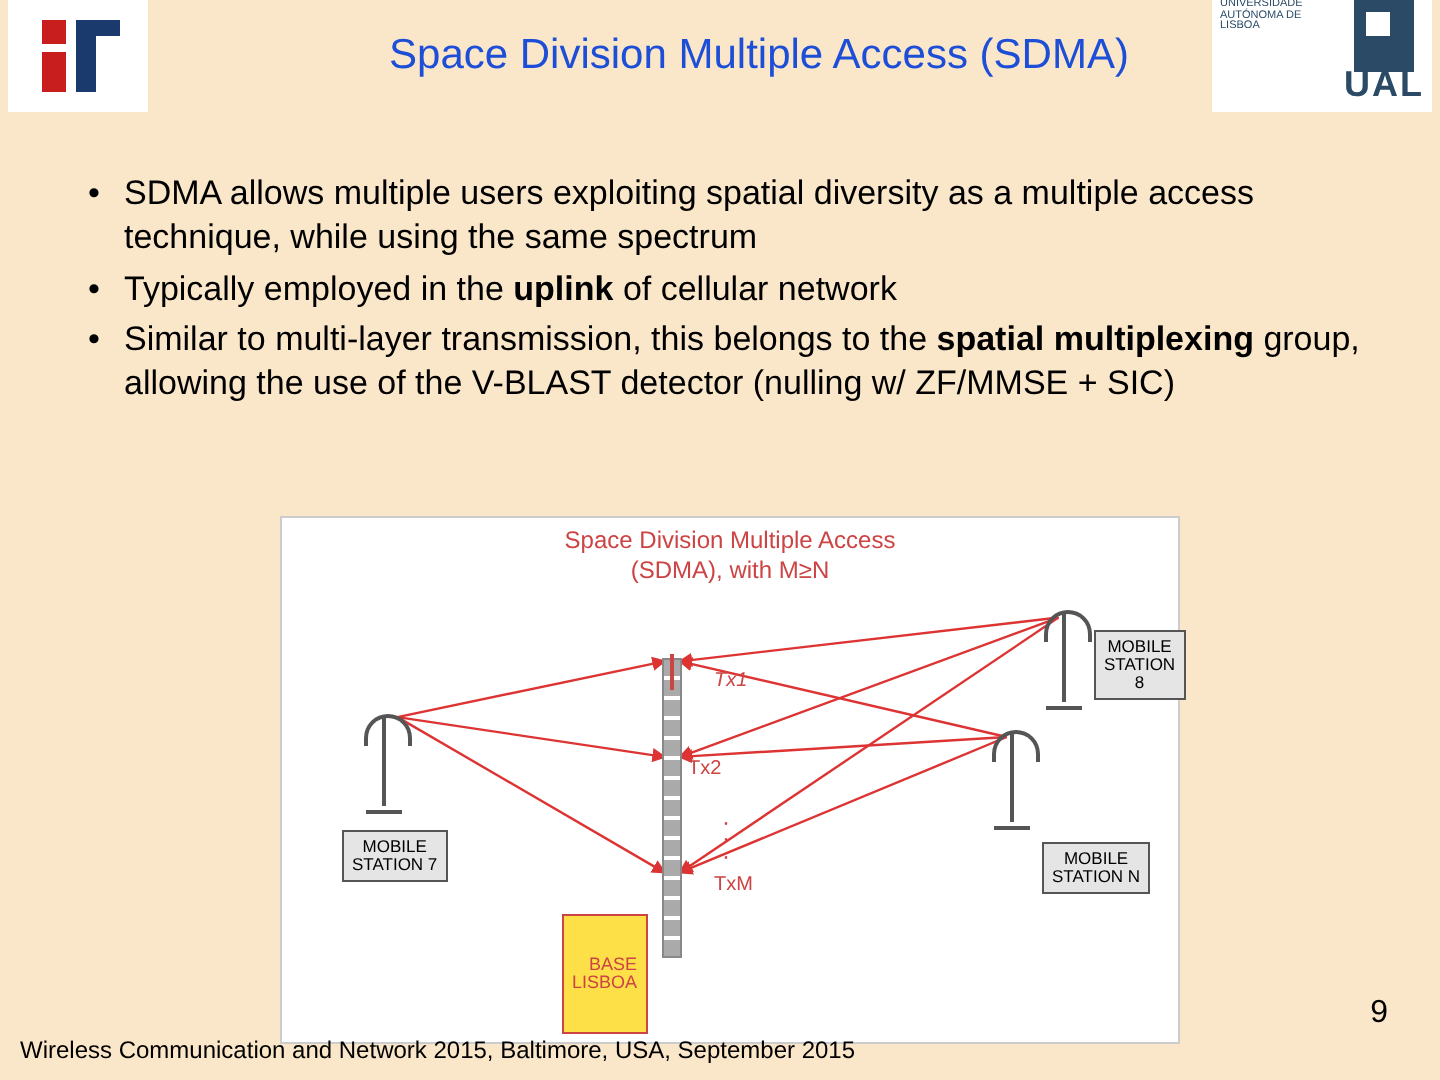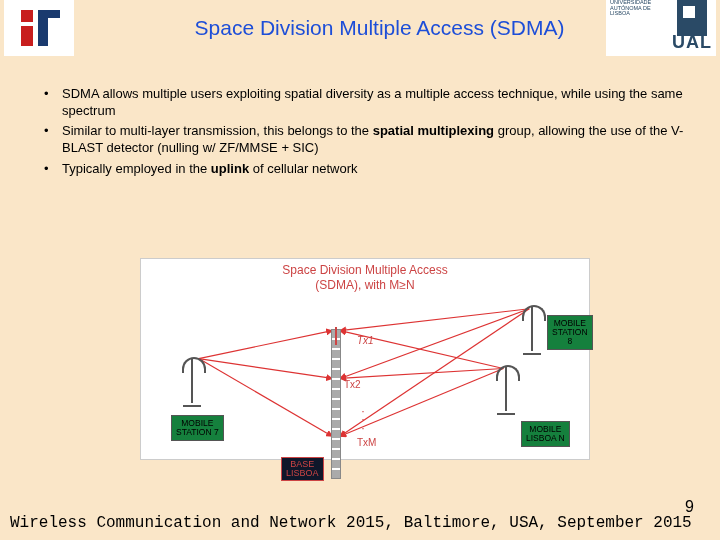--- a/index.html
+++ b/index.html
@@ -26,51 +26,51 @@
   .ual-block::after{content:"";position:absolute;top:6px;left:6px;width:12px;height:12px;background:#fff;}
   .ual-text{font-size:7px;color:#2a4a66;line-height:1;}
   .ual-big{font-size:18px;font-weight:bold;color:#2a4a66;letter-spacing:1px;}
   .title {
     text-align: center; font-size: 21px; color: #1d4ed8;
     padding-top: 16px;
     padding-left: 39px;
   }
   .bullets {
     margin: 26px 30px 0 40px;
-    font-size: 13px; line-height: 1.28; color:#000;
+    font-size: 17px; line-height: 1.28; color:#000;
   }
   .bullets li { margin-bottom: 4px; list-style: none; position: relative; padding-left: 22px;}
   .bullets li::before{content:"•";position:absolute;left:4px;}
   b{font-weight:bold;}
   .diagram {
     position: absolute; left: 140px; top: 258px;
-    width: 450px; height: 202px;
+    width: 450px; height: 264px;
     background: #fff; border:1px solid #ccc;
   }
   .diag-title{position:absolute;top:4px;left:0;right:0;text-align:center;font-size:12px;color:#c44;line-height:1.25;}
   .base-station{position:absolute;left:178px;top:70px;width:34px;height:150px;}
   .bs-tower{position:absolute;left:12px;top:0;width:10px;height:150px;background:repeating-linear-gradient(180deg,#aaa,#aaa 8px,#fff 8px,#fff 10px);border:1px solid #888;}
   .bs-ant{position:absolute;width:2px;height:18px;background:#c44;}
   .bs-ant.a1{left:16px;top:-2px;}
-  .bs-label{position:absolute;left:140px;top:198px;font-size:9px;color:#c44;border:1px solid #c44;padding:2px 4px;background:#0f172a;text-align:center;line-height:1;}
+  .bs-label{position:absolute;left:140px;top:198px;font-size:9px;color:#c44;border:1px solid #c44;padding:20px 4px;background:#fde047;text-align:right;line-height:1;}
   .tx-label{position:absolute;font-size:10px;color:#c44;}
   .tx1{left:216px;top:76px;font-style:italic;} .tx2{left:203px;top:120px;} .txm{left:216px;top:178px;text-align:center;}
   .dots{position:absolute;left:220px;top:148px;font-size:12px;color:#c44;line-height:0.7;}
   .antenna{position:absolute;width:2px;height:44px;background:#555;}
   .antenna::before{content:"";position:absolute;top:-2px;left:-9px;width:20px;height:14px;border-bottom:2px solid #555;border-left:2px solid #555;border-right:2px solid #555;border-radius:0 0 12px 12px;transform:rotate(180deg);}
   .antenna::after{content:"";position:absolute;bottom:-4px;left:-8px;width:18px;height:2px;background:#555;}
   .ant-left{left:50px;top:100px;}
   .ant-r1{left:390px;top:48px;}
   .ant-r2{left:364px;top:108px;}
-  .box-label{position:absolute;font-size:8.5px;border:1px solid #555;padding:3px 4px;background:#15803d;text-align:center;line-height:1.05;}
+  .box-label{position:absolute;font-size:8.5px;border:1px solid #555;padding:3px 4px;background:#e5e5e5;text-align:center;line-height:1.05;}
   .ms1{left:30px;top:156px;} .ms2{left:406px;top:56px;} .msn{left:380px;top:162px;}
   svg.lines{position:absolute;inset:0;pointer-events:none;}
   .lines line{stroke:#d33;stroke-width:1.2;}
   .page-num{position:absolute;right:26px;bottom:24px;font-size:16px;}
-  .footer{position:absolute;left:10px;bottom:8px;font-size:16px;font-family:Liberation Mono, monospace;}
+  .footer{position:absolute;left:10px;bottom:8px;font-size:12px;font-family:Liberation Sans, sans-serif;}
 </style>
 </head>
 <body>
 
 <div class="header">
   <div class="logo-left">
     <svg viewBox="0 0 48 48">
         <rect x="23" y="6" width="10" height="36" fill="#1a3a6e"></rect>
         <rect x="6" y="6" width="12" height="12" fill="#c81e1e"></rect>
         <rect x="6" y="22" width="12" height="20" fill="#c81e1e"></rect>
@@ -84,22 +84,22 @@
     </div>
     <div style="display:flex;flex-direction:column;align-items:center;">
       <div class="ual-block"></div>
       <div class="ual-big" style="margin-top:-4px;">UAL</div>
     </div>
   </div>
 </div>
 
 <ul class="bullets">
   <li><span>SDMA allows multiple users exploiting spatial diversity as a multiple access technique, while using the same spectrum</span></li>
+  <li><span>Typically employed in the </span><b>uplink</b><span> of cellular network</span></li>
   <li><span>Similar to multi-layer transmission, this belongs to the </span><b>spatial multiplexing</b><span> group, allowing the use of the V-BLAST detector (nulling w/ ZF/MMSE + SIC)</span></li>
-  <li><span>Typically employed in the </span><b>uplink</b><span> of cellular network</span></li>
 </ul>
 
 <div class="diagram">
   <div class="diag-title">
     <span>Space Division Multiple Access</span><br>
     <span>(SDMA), with M≥N</span>
   </div>
   <svg class="lines" viewBox="0 0 450 230">
     <defs>
         <marker id="ah" markerWidth="6" markerHeight="6" refX="5" refY="3" orient="auto">
@@ -123,17 +123,17 @@
   <div class="bs-label"><span>BASE</span><br><span>LISBOA</span></div>
   <div class="tx-label tx1">Tx1</div>
   <div class="tx-label tx2">Tx2</div>
   <div class="dots">·<br>·<br>·</div>
   <div class="tx-label txm">TxM</div>
   <div class="antenna ant-left"></div>
   <div class="antenna ant-r1"></div>
   <div class="antenna ant-r2"></div>
   <div class="box-label ms1"><span>MOBILE</span><br><span>STATION 7</span></div>
   <div class="box-label ms2"><span>MOBILE</span><br><span>STATION 8</span></div>
-  <div class="box-label msn"><span>MOBILE</span><br><span>LISBOA N</span></div>
+  <div class="box-label msn"><span>MOBILE</span><br><span>STATION N</span></div>
 </div>
 
 <div class="page-num">9</div>
 <div class="footer">Wireless Communication and Network 2015, Baltimore, USA, September 2015</div>
 
 </body></html>

